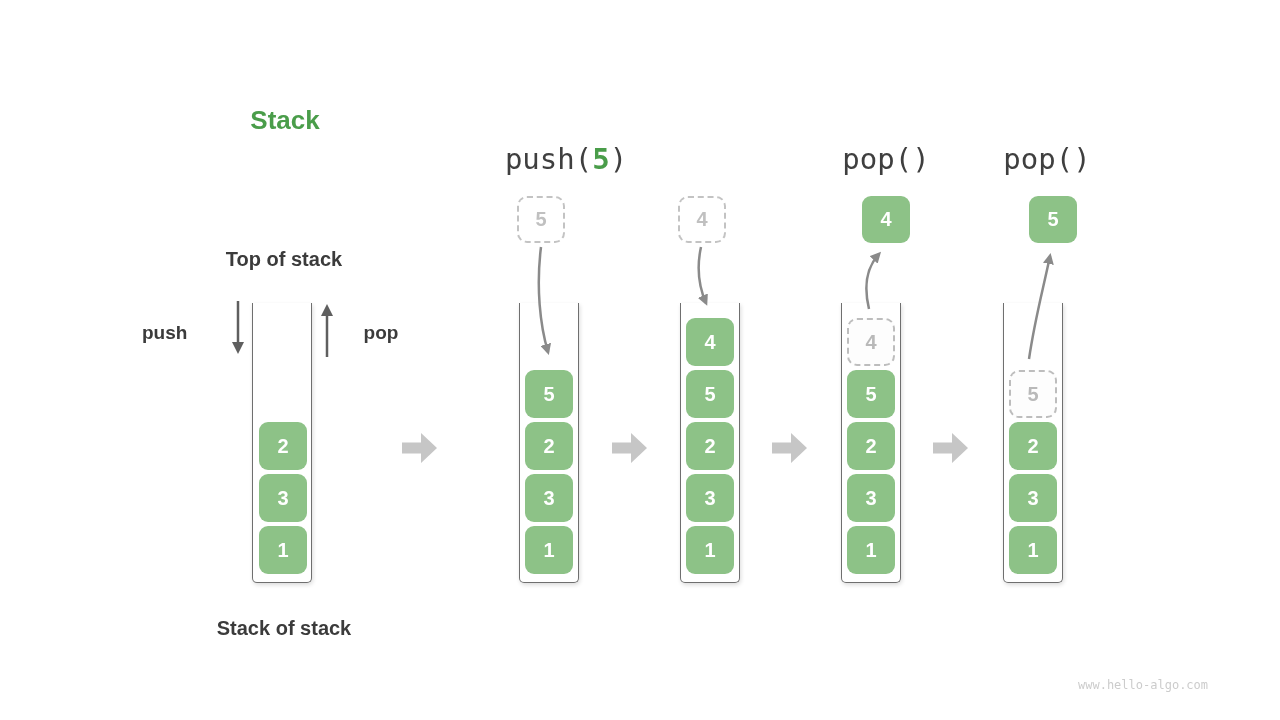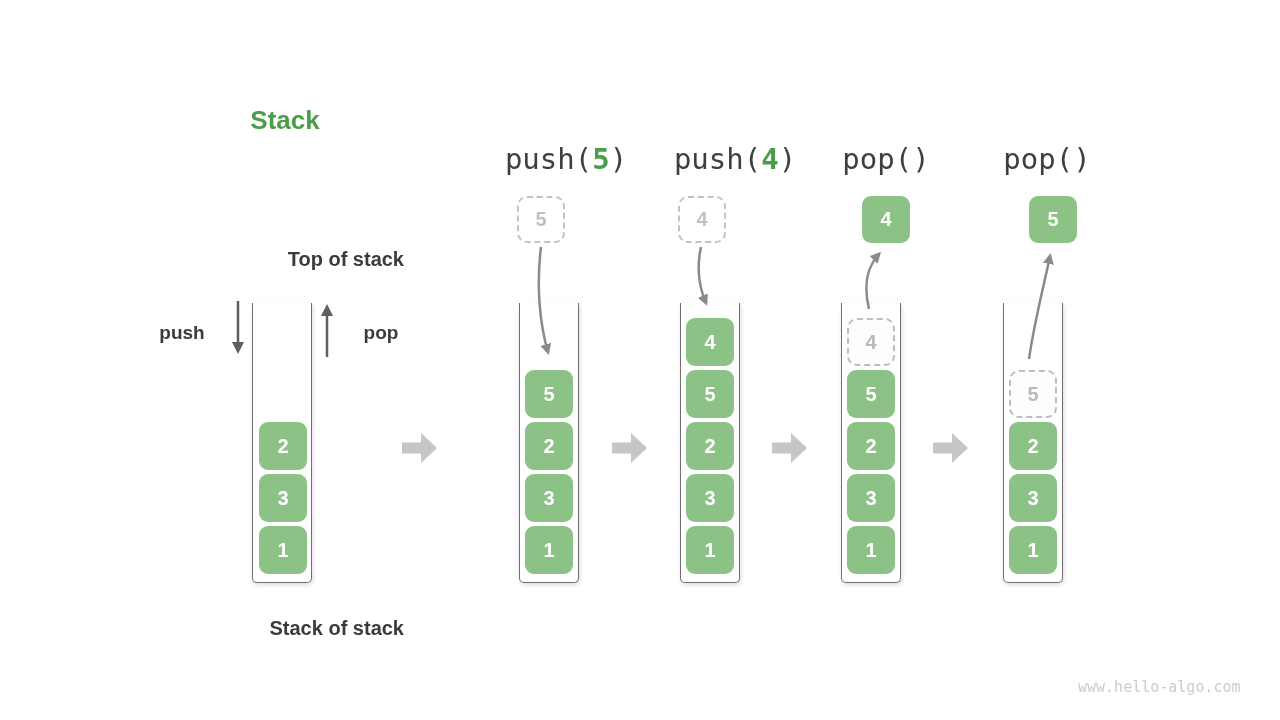--- a/index.html
+++ b/index.html
@@ -9,21 +9,21 @@
     font-family:"Liberation Sans", sans-serif; overflow:hidden;
   }
   .overlay { position:absolute; left:0; top:0; z-index:3; pointer-events:none; }
 
   .title {
     position:absolute; left:208px; top:106px; width:154px; text-align:center;
     font-size:26px; font-weight:bold; color:#4a9d4a; line-height:1.1;
   }
   .side-label {
     position:absolute; font-size:20px; font-weight:bold; color:#3b3b3b;
-    width:240px; text-align:right; line-height:1.2;
+    width:240px; text-align:center; line-height:1.2;
   }
   .pushpop-label {
     position:absolute; font-size:19px; font-weight:bold; color:#3b3b3b;
     width:80px; line-height:1.2;
   }
 
   .op-label {
     position:absolute; top:145px; width:170px; text-align:center;
     font-family:"DejaVu Sans Mono", monospace; font-size:29px; color:#3f3f3f;
     line-height:1; white-space:pre;
@@ -49,21 +49,21 @@
     position:absolute; top:196px; width:48px; height:47px; border-radius:9px;
     background:#8dc287; color:#ffffff; font-size:20px; font-weight:bold;
     display:flex; align-items:center; justify-content:center; z-index:2;
   }
   .float-box.dashed {
     background:#ffffff; border:2px dashed #c3c3c3; color:#c0c0c0;
     border-radius:10px;
   }
   .watermark {
     position:absolute; left:1078px; top:678px;
-    font-family:"DejaVu Sans Mono", monospace; font-size:15px; color:#cccccc;
+    font-family:"DejaVu Sans Mono", monospace; font-size:12px; color:#cccccc;
   }
 </style>
 </head>
 <body>
 
 <div class="canvas">
 
   <svg class="overlay" width="1280" height="720">
     <defs>
       <marker id="ah-gray" markerUnits="userSpaceOnUse" markerWidth="12" markerHeight="11" refX="8" refY="5.5" orient="auto">
@@ -84,37 +84,36 @@
 
     <polygon points="402,442.5 421,442.5 421,433 437,448 421,463 421,453.5 402,453.5" fill="#c6c6c6"></polygon>
     <polygon points="612,442.5 631,442.5 631,433 647,448 631,463 631,453.5 612,453.5" fill="#c6c6c6"></polygon>
     <polygon points="772,442.5 791,442.5 791,433 807,448 791,463 791,453.5 772,453.5" fill="#c6c6c6"></polygon>
     <polygon points="933,442.5 952,442.5 952,433 968,448 952,463 952,453.5 933,453.5" fill="#c6c6c6"></polygon>
   </svg>
 
   <div class="title">Stack</div>
   <div class="side-label" style="left:164px; top:247px;">Top of stack</div>
   <div class="side-label" style="left:164px; top:616px;">Stack of stack</div>
-  <div class="pushpop-label" style="left:142px; top:322px; text-align:center;">push</div>
+  <div class="pushpop-label" style="left:142px; top:322px; text-align:left;">push</div>
   <div class="pushpop-label" style="left:341px; top:322px; text-align:center;">pop</div>
 
   <div class="walls" style="left:252px;"></div>
   <div class="cell" style="left:259px; top:422px;">2</div>
   <div class="cell" style="left:259px; top:474px;">3</div>
   <div class="cell" style="left:259px; top:526px;">1</div>
 
   <div class="op-label" style="left:481px;"><span>push(</span><span class="arg">5</span><span>)</span></div>
   <div class="float-box dashed" style="left:517px;">5</div>
   <div class="walls" style="left:519px;"></div>
   <div class="cell" style="left:525px; top:370px;">5</div>
   <div class="cell" style="left:525px; top:422px;">2</div>
   <div class="cell" style="left:525px; top:474px;">3</div>
   <div class="cell" style="left:525px; top:526px;">1</div>
 
-  <div class="op-label" style="left:650px;"><span>push(</span><span class="arg">4</span><span>)</span></div>
   <div class="float-box dashed" style="left:678px;">4</div>
   <div class="walls" style="left:680px;"></div>
   <div class="cell" style="left:686px; top:318px;">4</div>
   <div class="cell" style="left:686px; top:370px;">5</div>
   <div class="cell" style="left:686px; top:422px;">2</div>
   <div class="cell" style="left:686px; top:474px;">3</div>
   <div class="cell" style="left:686px; top:526px;">1</div>
 
   <div class="op-label" style="left:801px;"><span>pop(</span><span class="arg"></span><span>)</span></div>
   <div class="float-box" style="left:862px;">4</div>

